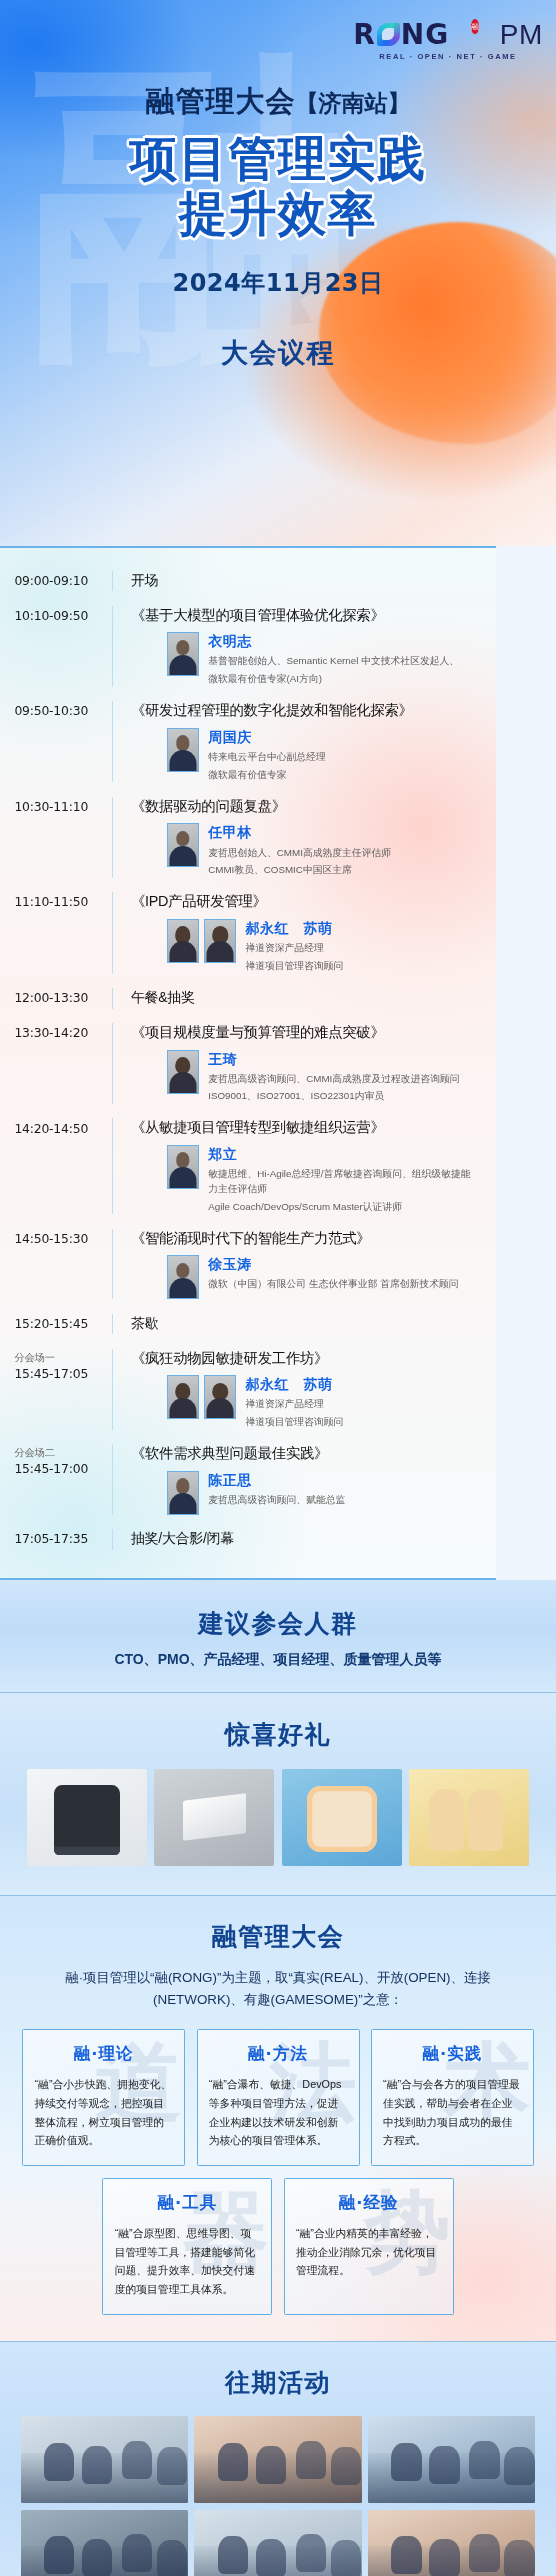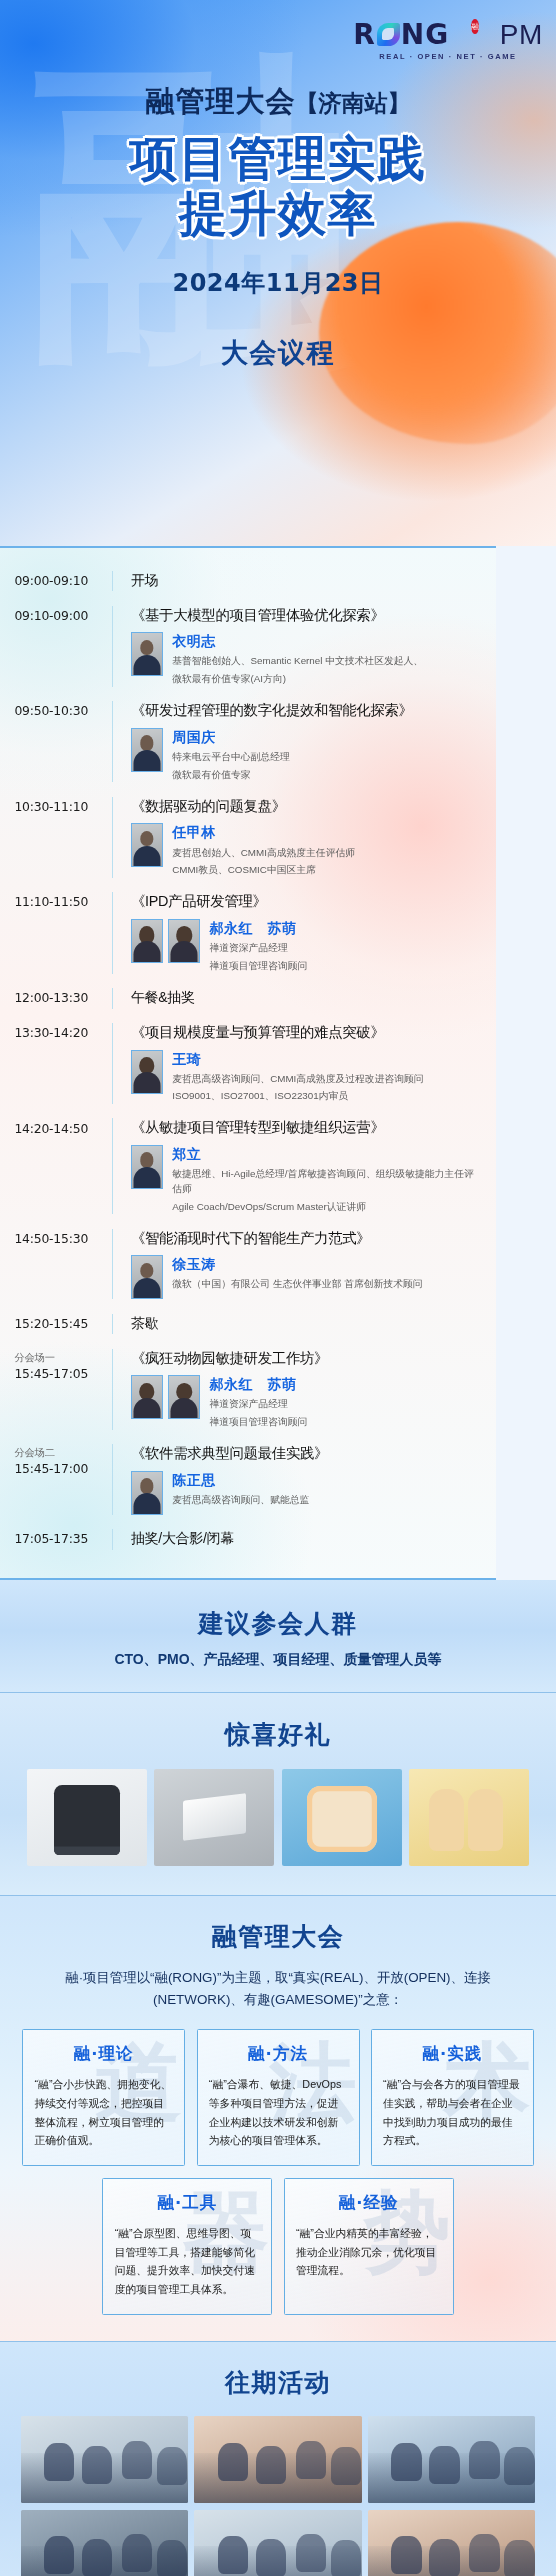--- a/index.html
+++ b/index.html
@@ -104,21 +104,21 @@
   .arow { display: flex; padding: 7.2px 19.6px 7.2px 14.4px; align-items: flex-start; }
   .atime {
     width: 98px; flex: 0 0 98px; padding-top: 2.1px;
     font-size: 12.4px; color: #1b1b1b; font-weight: 500;
     font-family: "DejaVu Sans", sans-serif; letter-spacing: -0.2px;
   }
   .atime .sub { display: block; font-size: 10.3px; color: #6b6b6b; margin-bottom: 1px; }
   .abody { flex: 1; border-left: 1px solid #b9dff0; padding-left: 17.5px; min-height: 20.6px; }
   .atitle { font-size: 14.4px; color: #111; font-weight: 500; line-height: 1.35; letter-spacing: -0.3px; }
   .atitle.plain { font-size: 14px; }
-  .speaker { display: flex; margin-top: 7.2px; align-items: flex-start; }
+  .speaker { display: flex; margin-top: 7.2px; align-items: flex-start; margin-left: 36px; }
   .photos { display: flex; gap: 5.2px; flex: 0 0 auto; }
   .photo {
     width: 32px; height: 44px; border: 0.8px solid #6ab0e8;
     background: linear-gradient(170deg, #c9ccce 0%, #b6babd 46%, #9fa4a8 100%);
     position: relative; overflow: hidden;
   }
   .photo::before {
     content: ""; position: absolute; left: 50%; top: 15%;
     transform: translateX(-50%);
     width: 13.4px; height: 15.5px; border-radius: 50% 50% 45% 45%;
@@ -280,21 +280,21 @@
 
   <section class="agenda">
     <div class="agenda-list" id="agenda-list">
         <div class="arow">
           <div class="atime">09:00-09:10</div>
           <div class="abody">
             <div class="atitle plain">开场</div>
           </div>
         </div>
         <div class="arow">
-          <div class="atime">09:10-09:00</div>
+          <div class="atime">10:10-09:50</div>
           <div class="abody">
             <div class="atitle">《基于大模型的项目管理体验优化探索》</div>
             <div class="speaker">
               <div class="photos">
                 <div class="photo"></div>
               </div>
               <div class="sp-info">
                 <div class="sp-name">衣明志</div>
                 <div class="sp-title">基普智能创始人、Semantic Kernel 中文技术社区发起人、</div>
                 <div class="sp-title">微软最有价值专家(AI方向)</div>

